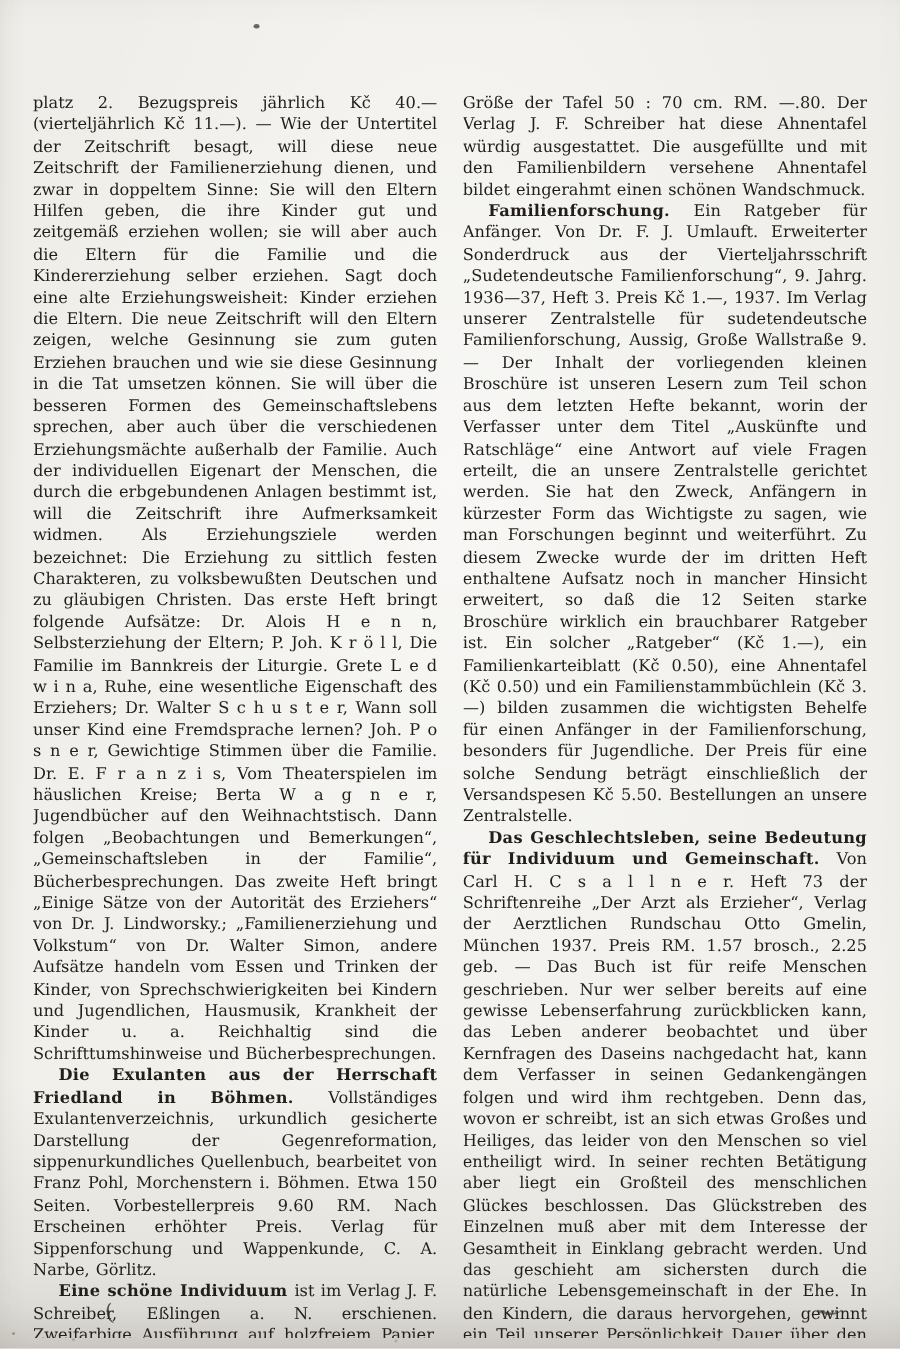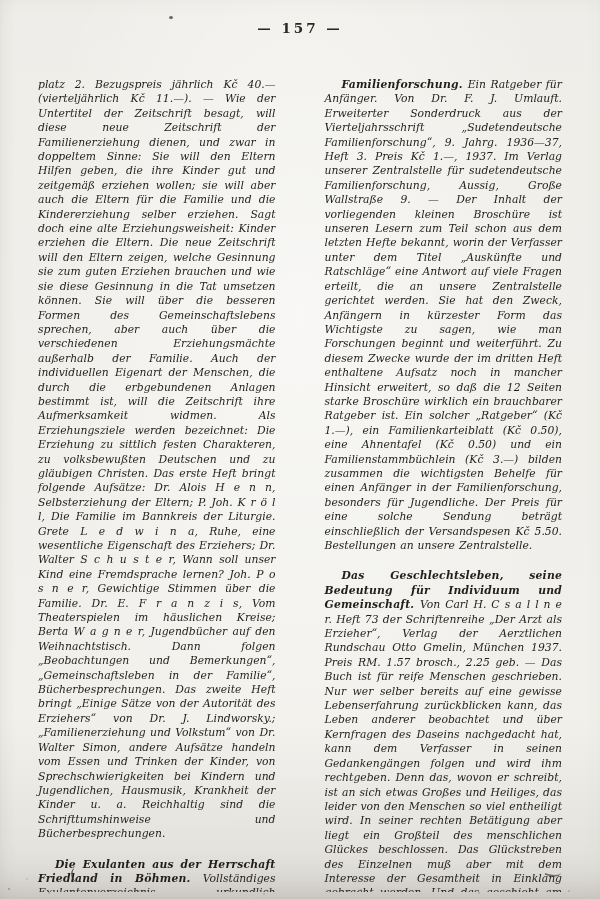--- a/index.html
+++ b/index.html
@@ -45,21 +45,21 @@
   }
   .col {
     width: 269.5px;
     height: 830px;
     overflow: hidden;
     text-align: justify;
     font-size: 10.8px;
     line-height: 14.4px;
     word-spacing: 0.6px;
   }
-  .para { margin: 16px; font-style: italic; }
+  .para { margin: 0; }
   .para.indent { text-indent: 17px; }
   .para b {
     font-weight: bold;
     letter-spacing: 0.2px;
   }
   
   .speck-dot {
     position: absolute;
     left: 169px;
     top: 16px;
@@ -101,29 +101,29 @@
       352px 1px 0 rgba(110,104,92,0.35),
       470px 4px 0 rgba(110,104,92,0.3),
       560px 2px 0 rgba(110,104,92,0.35),
       18px -10px 0 rgba(110,104,92,0.22);
   }
 </style>
 </head>
 <body>
 
 <div class="page">
-  <div class="page-number">— 157 —</div>
 
   <div class="columns">
     <div class="col" id="col-left">
         <p class="para">platz 2. Bezugspreis jährlich Kč 40.— (vierteljährlich Kč 11.—). — Wie der Untertitel der Zeitschrift besagt, will diese neue Zeitschrift der Familienerziehung dienen, und zwar in doppeltem Sinne: Sie will den Eltern Hilfen geben, die ihre Kinder gut und zeitgemäß erziehen wollen; sie will aber auch die Eltern für die Familie und die Kindererziehung selber erziehen. Sagt doch eine alte Erziehungsweisheit: Kinder erziehen die Eltern. Die neue Zeitschrift will den Eltern zeigen, welche Gesinnung sie zum guten Erziehen brauchen und wie sie diese Gesinnung in die Tat umsetzen können. Sie will über die besseren Formen des Gemeinschaftslebens sprechen, aber auch über die verschiedenen Erziehungsmächte außerhalb der Familie. Auch der individuellen Eigenart der Menschen, die durch die erbgebundenen Anlagen bestimmt ist, will die Zeitschrift ihre Aufmerksamkeit widmen. Als Erziehungsziele werden bezeichnet: Die Erziehung zu sittlich festen Charakteren, zu volksbewußten Deutschen und zu gläubigen Christen. Das erste Heft bringt folgende Aufsätze: Dr. Alois H e n n, Selbsterziehung der Eltern; P. Joh. K r ö l l, Die Familie im Bannkreis der Liturgie. Grete L e d w i n a, Ruhe, eine wesentliche Eigenschaft des Erziehers; Dr. Walter S c h u s t e r, Wann soll unser Kind eine Fremdsprache lernen? Joh. P o s n e r, Gewichtige Stimmen über die Familie. Dr. E. F r a n z i s, Vom Theaterspielen im häuslichen Kreise; Berta W a g n e r, Jugendbücher auf den Weihnachtstisch. Dann folgen „Beobachtungen und Bemerkungen“, „Gemeinschaftsleben in der Familie“, Bücherbesprechungen. Das zweite Heft bringt „Einige Sätze von der Autorität des Erziehers“ von Dr. J. Lindworsky.; „Familienerziehung und Volkstum“ von Dr. Walter Simon, andere Aufsätze handeln vom Essen und Trinken der Kinder, von Sprechschwierigkeiten bei Kindern und Jugendlichen, Hausmusik, Krankheit der Kinder u. a. Reichhaltig sind die Schrifttumshinweise und Bücherbesprechungen.</p>
         <p class="para indent"><b>Die Exulanten aus der Herrschaft Friedland in Böhmen. </b>Vollständiges Exulantenverzeichnis, urkundlich gesicherte Darstellung der Gegenreformation, sippenurkundliches Quellenbuch, bearbeitet von Franz Pohl, Morchenstern i. Böhmen. Etwa 150 Seiten. Vorbestellerpreis 9.60 RM. Nach Erscheinen erhöhter Preis. Verlag für Sippenforschung und Wappenkunde, C. A. Narbe, Görlitz.</p>
         <p class="para indent"><b>Eine schöne Individuum </b>ist im Verlag J. F. Schreiber, Eßlingen a. N. erschienen. Zweifarbige Ausführung auf holzfreiem Papier. Mit besonderen Feldern zum Einkleben von Photos oder anderen Familienbildnissen.</p>
       </div>
     <div class="col" id="col-right">
+        <p class="para">Größe der Tafel 50 : 70 cm. RM. —.80. Der Verlag J. F. Schreiber hat diese Ahnentafel würdig ausgestattet. Die ausgefüllte und mit den Familienbildern versehene Ahnentafel bildet eingerahmt einen schönen Wandschmuck.</p>
         <p class="para indent"><b>Familienforschung. </b>Ein Ratgeber für Anfänger. Von Dr. F. J. Umlauft. Erweiterter Sonderdruck aus der Vierteljahrsschrift „Sudetendeutsche Familienforschung“, 9. Jahrg. 1936—37, Heft 3. Preis Kč 1.—, 1937. Im Verlag unserer Zentralstelle für sudetendeutsche Familienforschung, Aussig, Große Wallstraße 9. — Der Inhalt der vorliegenden kleinen Broschüre ist unseren Lesern zum Teil schon aus dem letzten Hefte bekannt, worin der Verfasser unter dem Titel „Auskünfte und Ratschläge“ eine Antwort auf viele Fragen erteilt, die an unsere Zentralstelle gerichtet werden. Sie hat den Zweck, Anfängern in kürzester Form das Wichtigste zu sagen, wie man Forschungen beginnt und weiterführt. Zu diesem Zwecke wurde der im dritten Heft enthaltene Aufsatz noch in mancher Hinsicht erweitert, so daß die 12 Seiten starke Broschüre wirklich ein brauchbarer Ratgeber ist. Ein solcher „Ratgeber“ (Kč 1.—), ein Familienkarteiblatt (Kč 0.50), eine Ahnentafel (Kč 0.50) und ein Familienstammbüchlein (Kč 3.—) bilden zusammen die wichtigsten Behelfe für einen Anfänger in der Familienforschung, besonders für Jugendliche. Der Preis für eine solche Sendung beträgt einschließlich der Versandspesen Kč 5.50. Bestellungen an unsere Zentralstelle.</p>
         <p class="para indent"><b>Das Geschlechtsleben, seine Bedeutung für Individuum und Gemeinschaft. </b>Von Carl H. C s a l l n e r. Heft 73 der Schriftenreihe „Der Arzt als Erzieher“, Verlag der Aerztlichen Rundschau Otto Gmelin, München 1937. Preis RM. 1.57 brosch., 2.25 geb. — Das Buch ist für reife Menschen geschrieben. Nur wer selber bereits auf eine gewisse Lebenserfahrung zurückblicken kann, das Leben anderer beobachtet und über Kernfragen des Daseins nachgedacht hat, kann dem Verfasser in seinen Gedankengängen folgen und wird ihm rechtgeben. Denn das, wovon er schreibt, ist an sich etwas Großes und Heiliges, das leider von den Menschen so viel entheiligt wird. In seiner rechten Betätigung aber liegt ein Großteil des menschlichen Glückes beschlossen. Das Glückstreben des Einzelnen muß aber mit dem Interesse der Gesamtheit in Einklang gebracht werden. Und das geschieht am sichersten durch die natürliche Lebensgemeinschaft in der Ehe. In den Kindern, die daraus hervorgehen, gewinnt ein Teil unserer Persönlichkeit Dauer über den Tod hinaus: „Sei es auch nur die Schwingung eines einzigen Gehirnatoms, das, vererbt, anlagege-</p>
       </div>
   </div>
 
   <div class="speck-dot"></div>
   <div class="mark-paren">(</div>
   <div class="mark-stroke"></div>
   <div class="bottom-noise"></div>
 </div>

